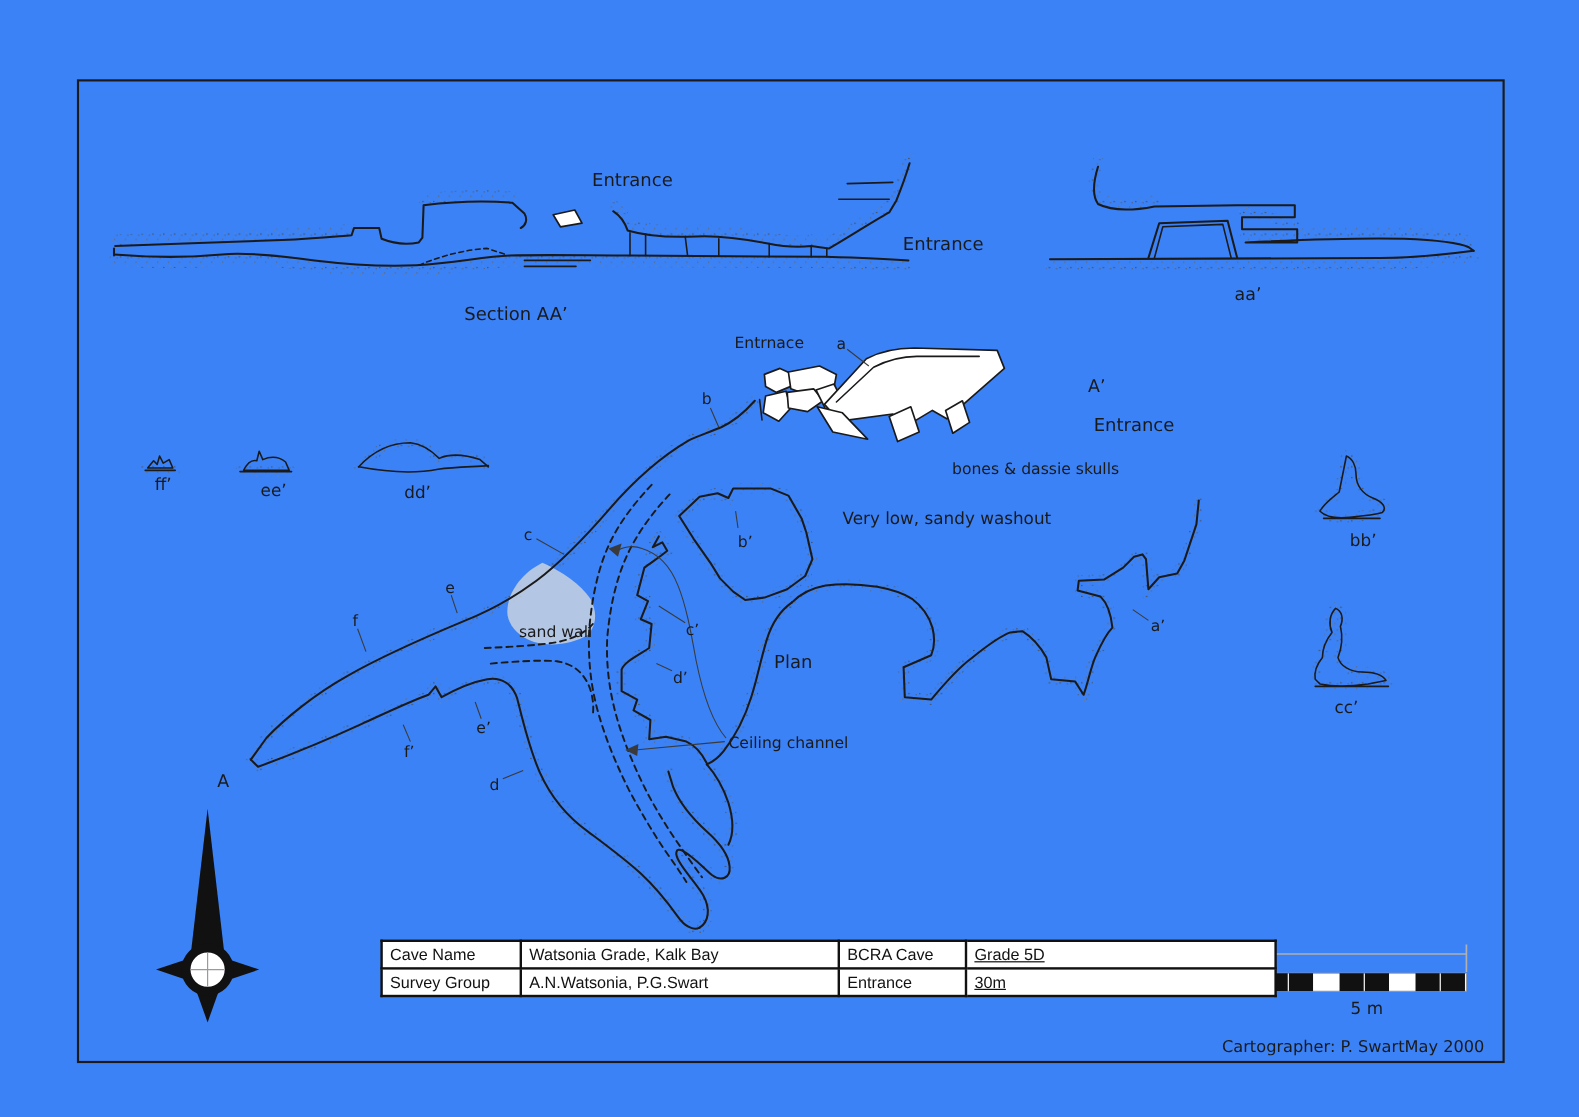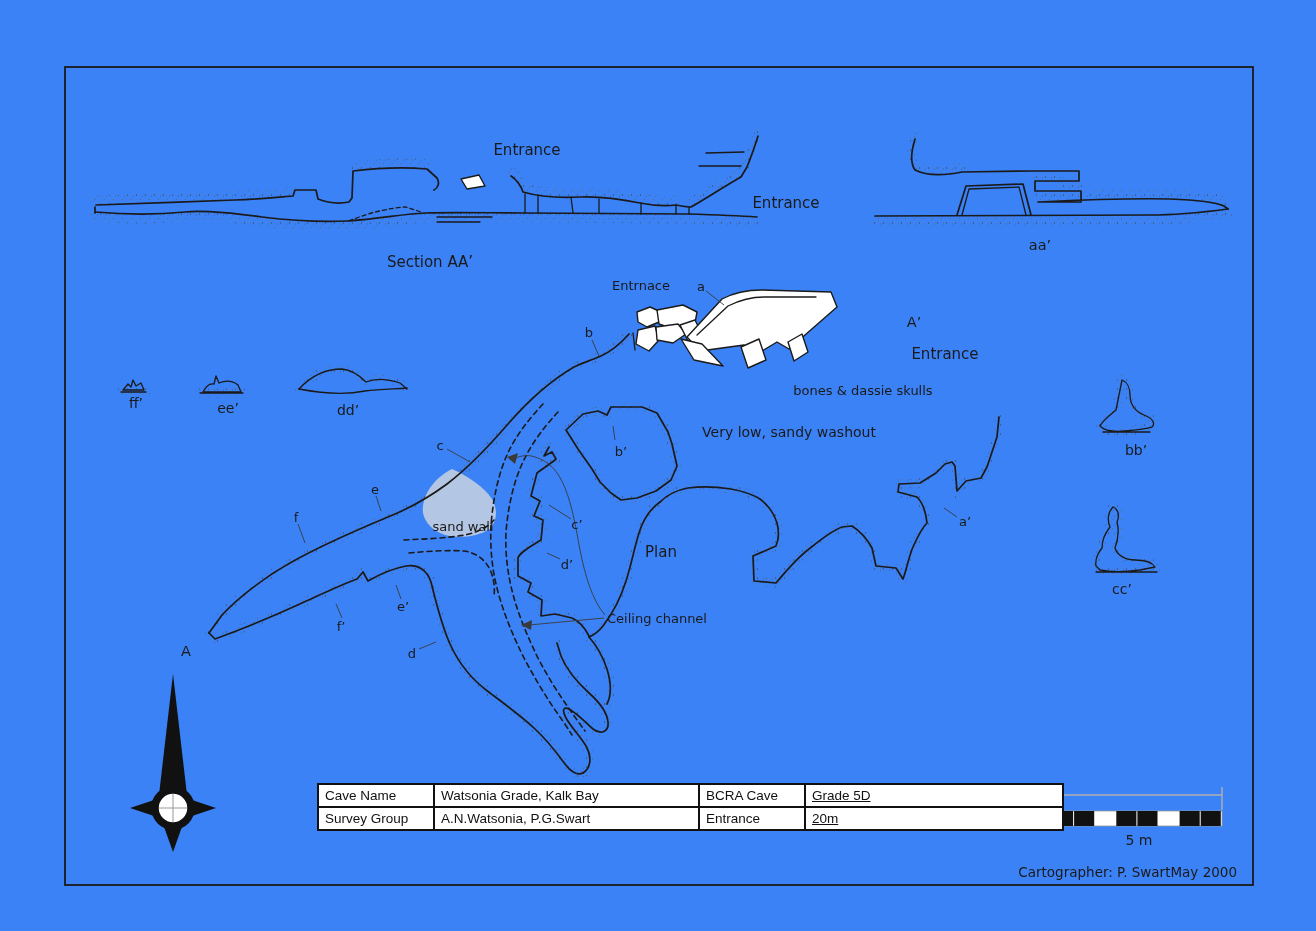--- a/index.html
+++ b/index.html
@@ -225,17 +225,17 @@
         <tr>
     <td class="c1">Cave Name</td>
     <td class="c2">Watsonia Grade, Kalk Bay</td>
     <td class="c3">BCRA Cave</td>
     <td class="c4">Grade 5D</td>
   </tr>
   <tr>
     <td class="c1">Survey Group</td>
     <td class="c2">A.N.Watsonia, P.G.Swart</td>
     <td class="c3">Entrance</td>
-    <td class="c4">20m</td>
+    <td class="c4">30m</td>
   </tr>
 </tbody>
     </table>
 </div>
 
 </body></html>

